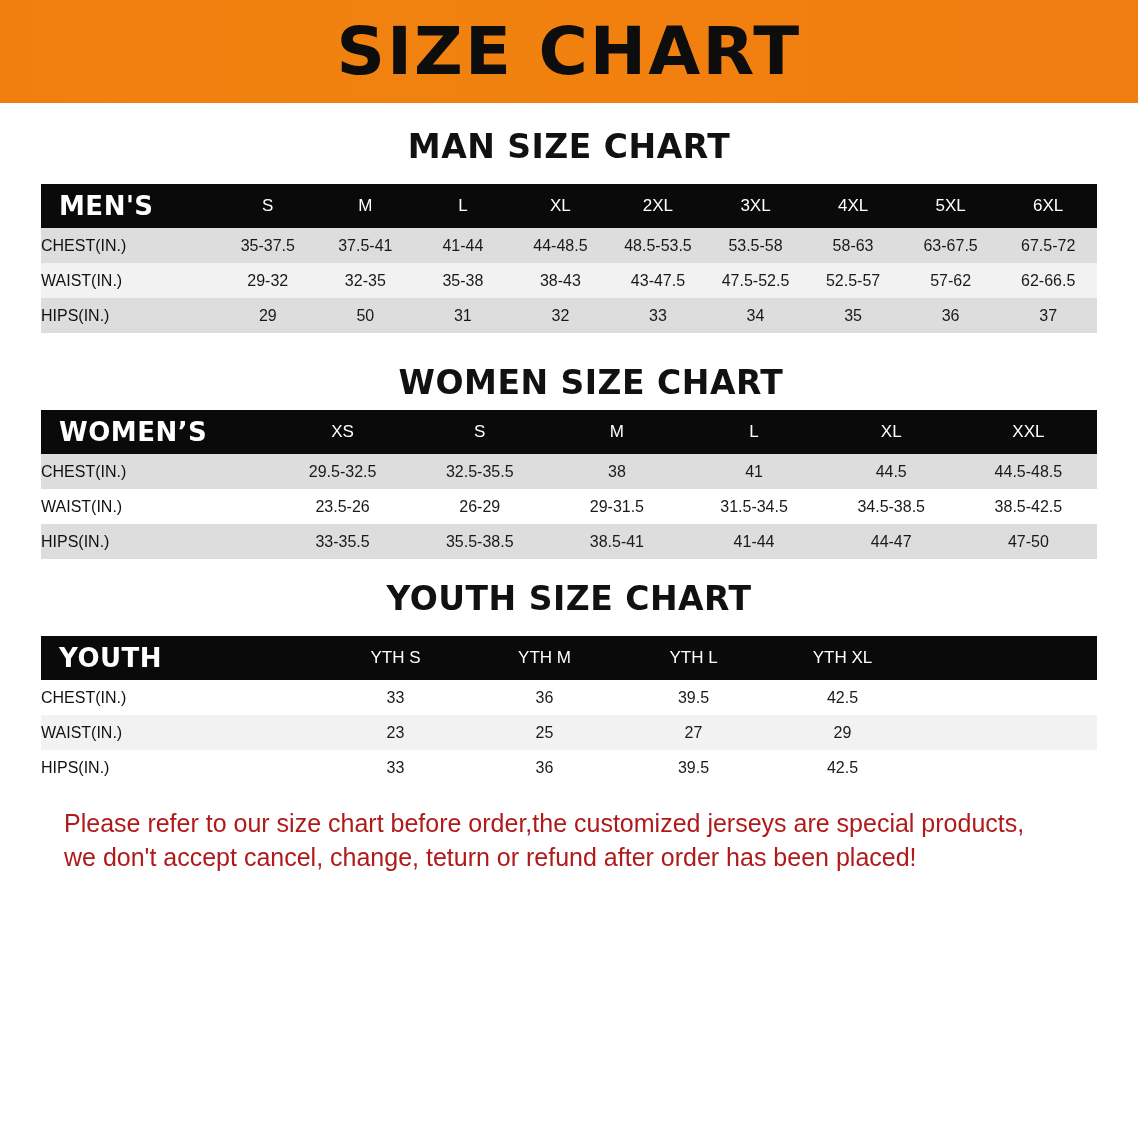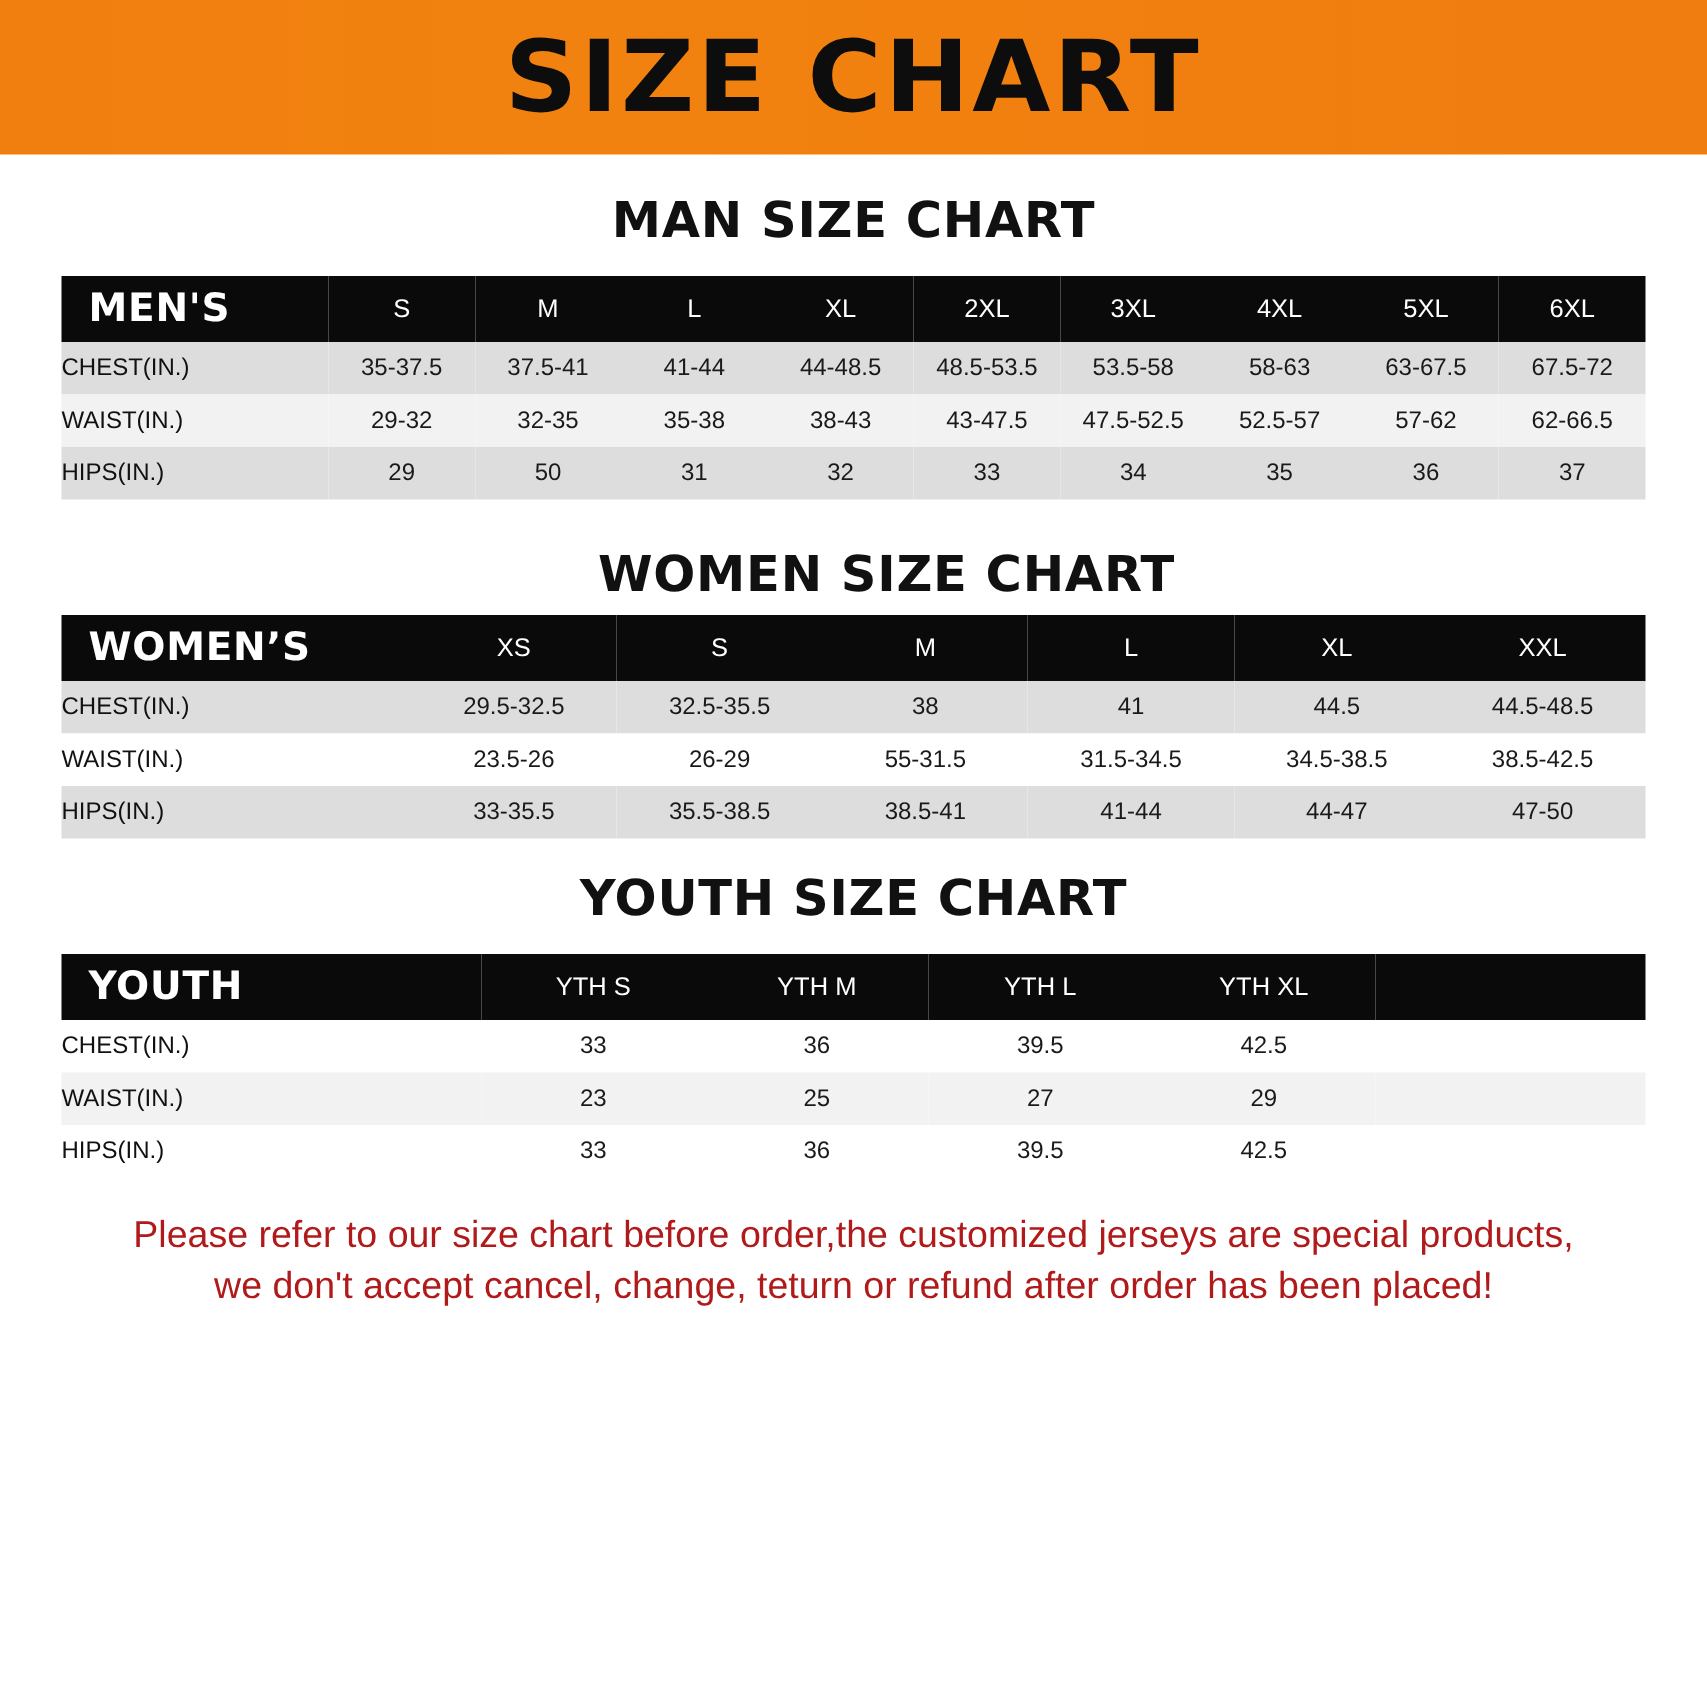--- a/index.html
+++ b/index.html
@@ -116,21 +116,21 @@
   
   .note {
     margin: 22px auto 0 auto;
     width: 1010px;
     color: #b01a1a;
     font-family: "Liberation Sans", sans-serif;
     font-size: 25px;
     line-height: 1.35;
     text-align: left;
   }
-  .note div { white-space: nowrap; text-align: center; }
+  .note div { white-space: nowrap; }
 </style>
 </head>
 <body>
 
 <div class="banner">
   <div class="banner-title">SIZE CHART</div>
 </div>
 
 <div class="section-heading sh-man">MAN SIZE CHART</div>
 <div class="table-wrap tbl-man">
@@ -211,21 +211,21 @@
         <td>32.5-35.5</td>
         <td>38</td>
         <td>41</td>
         <td>44.5</td>
         <td>44.5-48.5</td>
       </tr>
       <tr class="row-white">
         <td class="rowlabel">WAIST(IN.)</td>
         <td>23.5-26</td>
         <td>26-29</td>
-        <td>55-31.5</td>
+        <td>29-31.5</td>
         <td>31.5-34.5</td>
         <td>34.5-38.5</td>
         <td>38.5-42.5</td>
       </tr>
       <tr class="row-dark">
         <td class="rowlabel">HIPS(IN.)</td>
         <td>33-35.5</td>
         <td>35.5-38.5</td>
         <td>38.5-41</td>
         <td>41-44</td>

